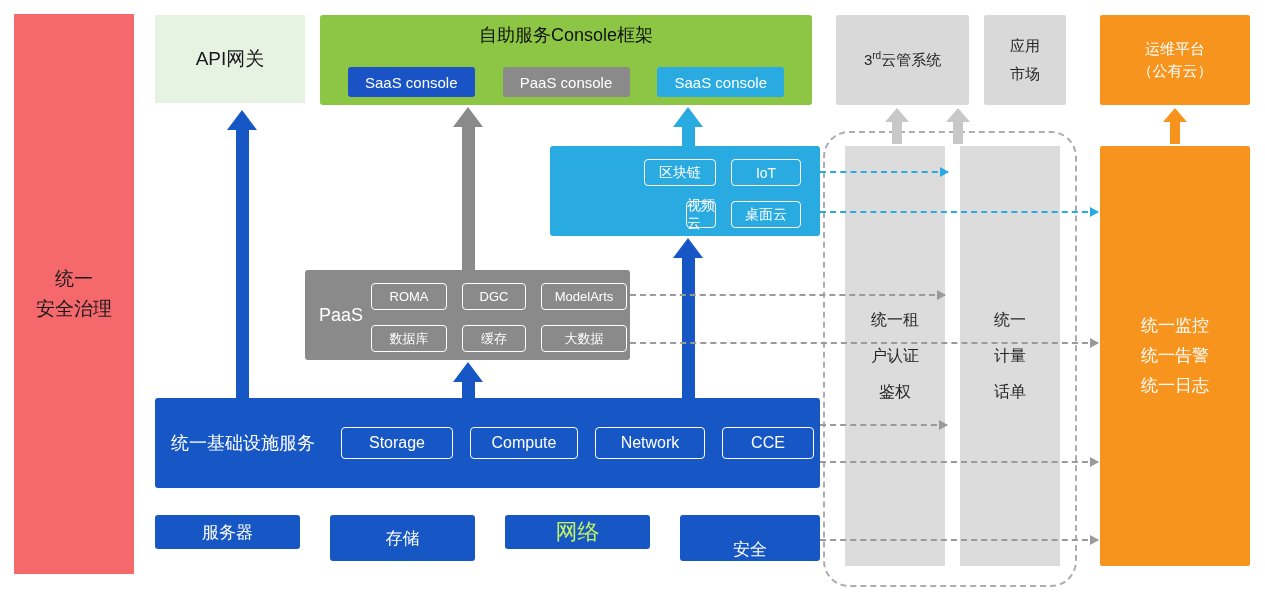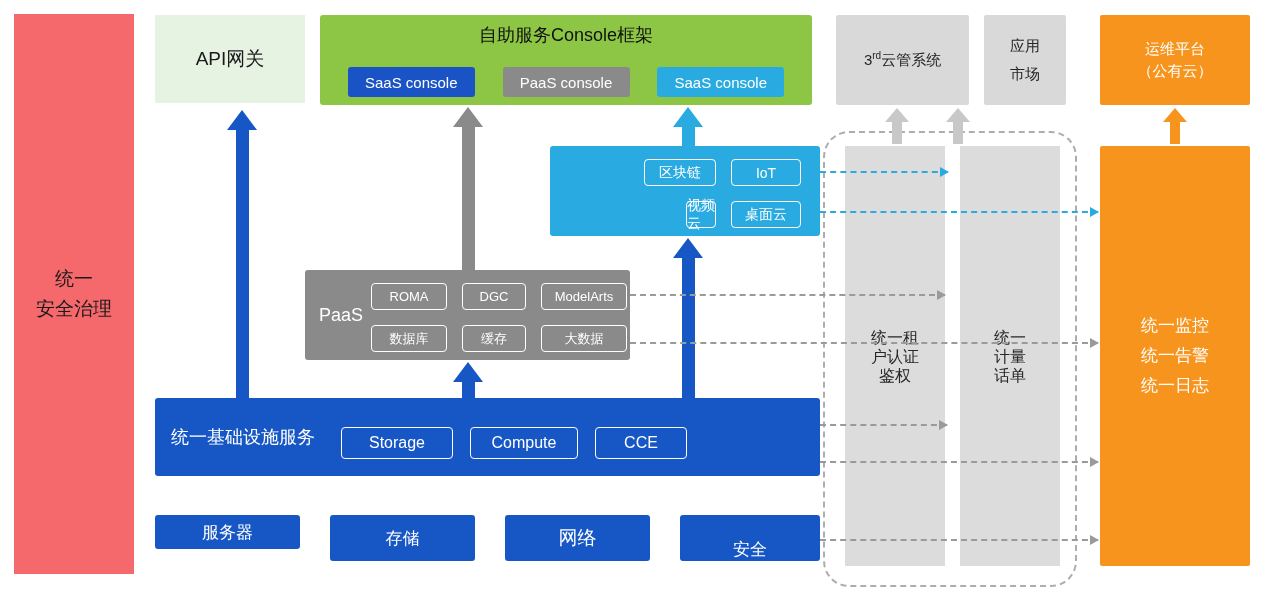--- a/index.html
+++ b/index.html
@@ -11,21 +11,21 @@
   .chip{border:1.5px solid #fff;border-radius:4px;color:#fff;display:flex;align-items:center;justify-content:center;box-sizing:border-box;}
   .console-chip{width:127px;height:30px;border-radius:3px;color:#fff;font-size:15px;display:flex;align-items:center;justify-content:center;}
   .up-arrow{position:absolute;display:flex;flex-direction:column;align-items:center;width:30px;z-index:4;}
   .up-arrow .head{width:0;height:0;border-left:15px solid transparent;border-right:15px solid transparent;border-bottom:20px solid var(--c);}
   .up-arrow .shaft{width:13px;flex:1;background:var(--c);}
   .up-arrow.small{width:24px;}
   .up-arrow.small .head{border-left-width:12px;border-right-width:12px;border-bottom-width:14px;}
   .up-arrow.small .shaft{width:10px;}
   .connector{position:absolute;height:0;border-top:2px dashed var(--c);z-index:5;}
   .connector::after{content:"";position:absolute;right:-1px;top:-6px;width:0;height:0;border-left:9px solid var(--c);border-top:5px solid transparent;border-bottom:5px solid transparent;}
-  .col-box{background:#DCDCDC;color:#262626;font-size:16px;line-height:19px;z-index:2;}
+  .col-box{background:#DCDCDC;color:#262626;font-size:16px;line-height:36px;z-index:2;}
 </style>
 </head>
 <body>
 
 <div class="canvas">
 
   <div class="abs center" style="left:14px;top:14px;width:120px;height:560px;background:#F5686C;">
     <span class="pre" style="font-size:19px;color:#1a1a1a;line-height:30px;">统一
 安全治理</span>
   </div>
@@ -73,36 +73,37 @@
     <div class="abs" style="left:66px;top:13px;display:grid;grid-template-columns:76px 64px 86px;grid-auto-rows:27px;gap:15px;">
       <div class="chip" style="font-size:13px;">ROMA</div>
       <div class="chip" style="font-size:13px;">DGC</div>
       <div class="chip" style="font-size:13px;">ModelArts</div>
       <div class="chip" style="font-size:13px;">数据库</div>
       <div class="chip" style="font-size:13px;">缓存</div>
       <div class="chip" style="font-size:13px;">大数据</div>
     </div>
   </div>
 
-  <div class="abs" style="left:155px;top:398px;width:665px;height:78px;background:#1757C5;border-radius:3px;">
+  <div class="abs" style="left:155px;top:398px;width:665px;height:90px;background:#1757C5;border-radius:3px;">
     <span class="abs center" style="left:16px;top:0;height:100%;color:#fff;font-size:18px;">统一基础设施服务</span>
     <div class="abs" style="left:186px;top:29px;display:flex;gap:17px;">
       <div class="chip" style="width:112px;height:32px;font-size:16px;">Storage</div>
       <div class="chip" style="width:108px;height:32px;font-size:16px;">Compute</div>
+      <div class="chip" style="width:110px;height:32px;font-size:16px;">Network</div>
       <div class="chip" style="width:92px;height:32px;font-size:16px;">CCE</div>
     </div>
   </div>
 
   <div class="abs center" style="left:155px;top:515px;width:145px;height:34px;background:#1757C5;border-radius:3px;color:#fff;font-size:17px;">
     <span>服务器</span>
   </div>
   <div class="abs center" style="left:330px;top:515px;width:145px;height:46px;background:#1757C5;border-radius:3px;color:#fff;font-size:17px;">
     <span>存储</span>
   </div>
-  <div class="abs center" style="left:505px;top:515px;width:145px;height:46px;background:#1757C5;border-radius:3px;color:#ffffff;font-size:19px;">
+  <div class="abs center" style="left:505px;top:515px;width:145px;height:34px;background:#1757C5;border-radius:3px;color:#bef264;font-size:22px;">
     <span>网络</span>
   </div>
   <div class="abs center" style="left:680px;top:515px;width:140px;height:46px;background:#1757C5;border-radius:3px;color:#fff;font-size:17px;align-items:flex-end;">
     <span>安全</span>
   </div>
 
   <div class="abs" style="left:823px;top:131px;width:254px;height:456px;border:2px dashed #ADADAD;border-radius:26px;z-index:1;"></div>
 
   <div class="abs center col-box" style="left:845px;top:146px;width:100px;height:420px;">
     <span class="pre">统一租

